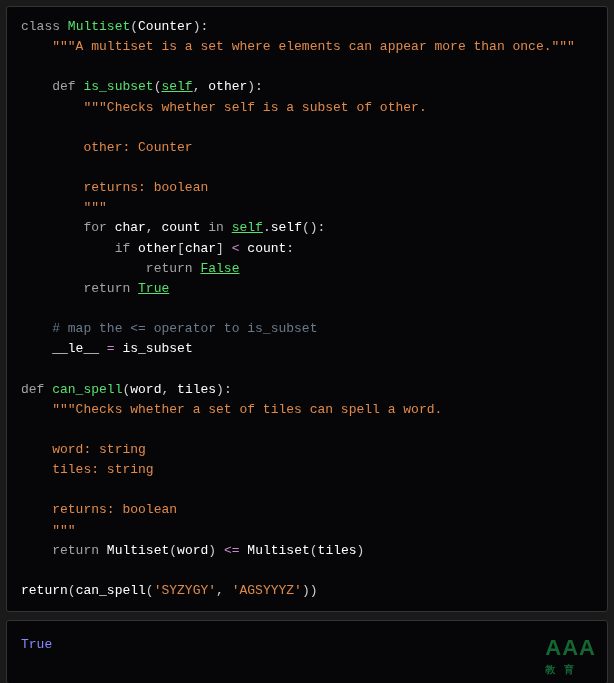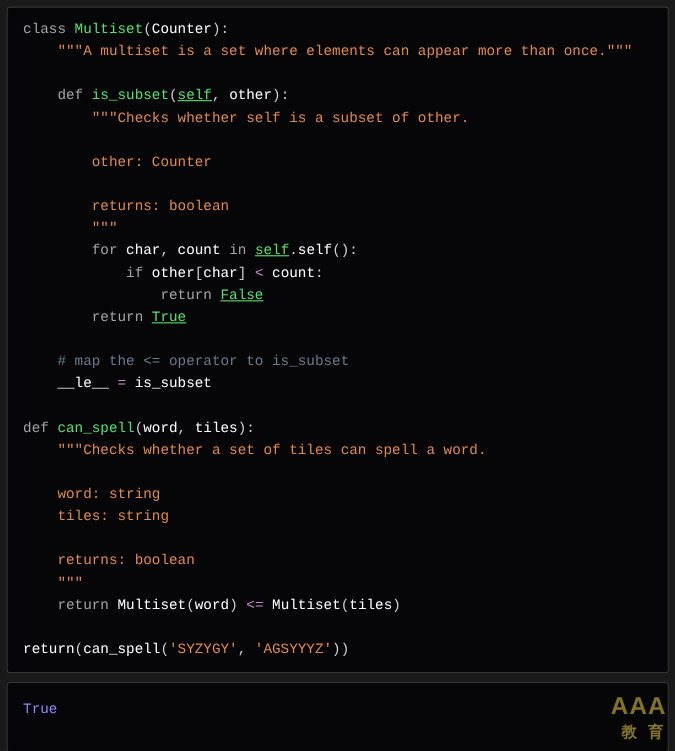--- a/index.html
+++ b/index.html
@@ -36,31 +36,31 @@
   .punct { color: #cccccc; }
   .str { color: #e08a4a; }       
   .builtin { color: #56e06c; text-decoration: underline; }   
   .op { color: #cc88cc; }        
   .var { color: #ffffff; }
   .comment { color: #6a7a8a; }   
   .paren { color: #cccccc; }
 
   .watermark {
     position: fixed;
-    right: 8px;
+    right: 18px;
     bottom: 6px;
-    color: #fde047;
+    color: #22c55e;
     font-family: Arial, sans-serif;
     font-size: 22px;
     font-weight: bold;
     letter-spacing: 1px;
     opacity: 0.5;
     pointer-events: none;
   }
-  .watermark .sub { font-size: 14px; letter-spacing: 3px; display:block; text-align:right; margin-top:-4px;}
+  .watermark .sub { font-size: 10px; letter-spacing: 3px; display:block; text-align:left; margin-top:-4px;}
 </style>
 </head>
 <body>
 
 <div class="code-block"><span class="kw">class</span> <span class="cls">Multiset</span><span class="paren">(</span><span class="fnuse">Counter</span><span class="paren">):</span>
     <span class="str">"""A multiset is a set where elements can appear more than once."""</span>
 
     <span class="kw">def</span> <span class="fn">is_subset</span><span class="paren">(</span><span class="builtin">self</span><span class="punct">, </span><span class="params">other</span><span class="paren">):</span>
         <span class="str">"""Checks whether self is a subset of other.</span>
 

